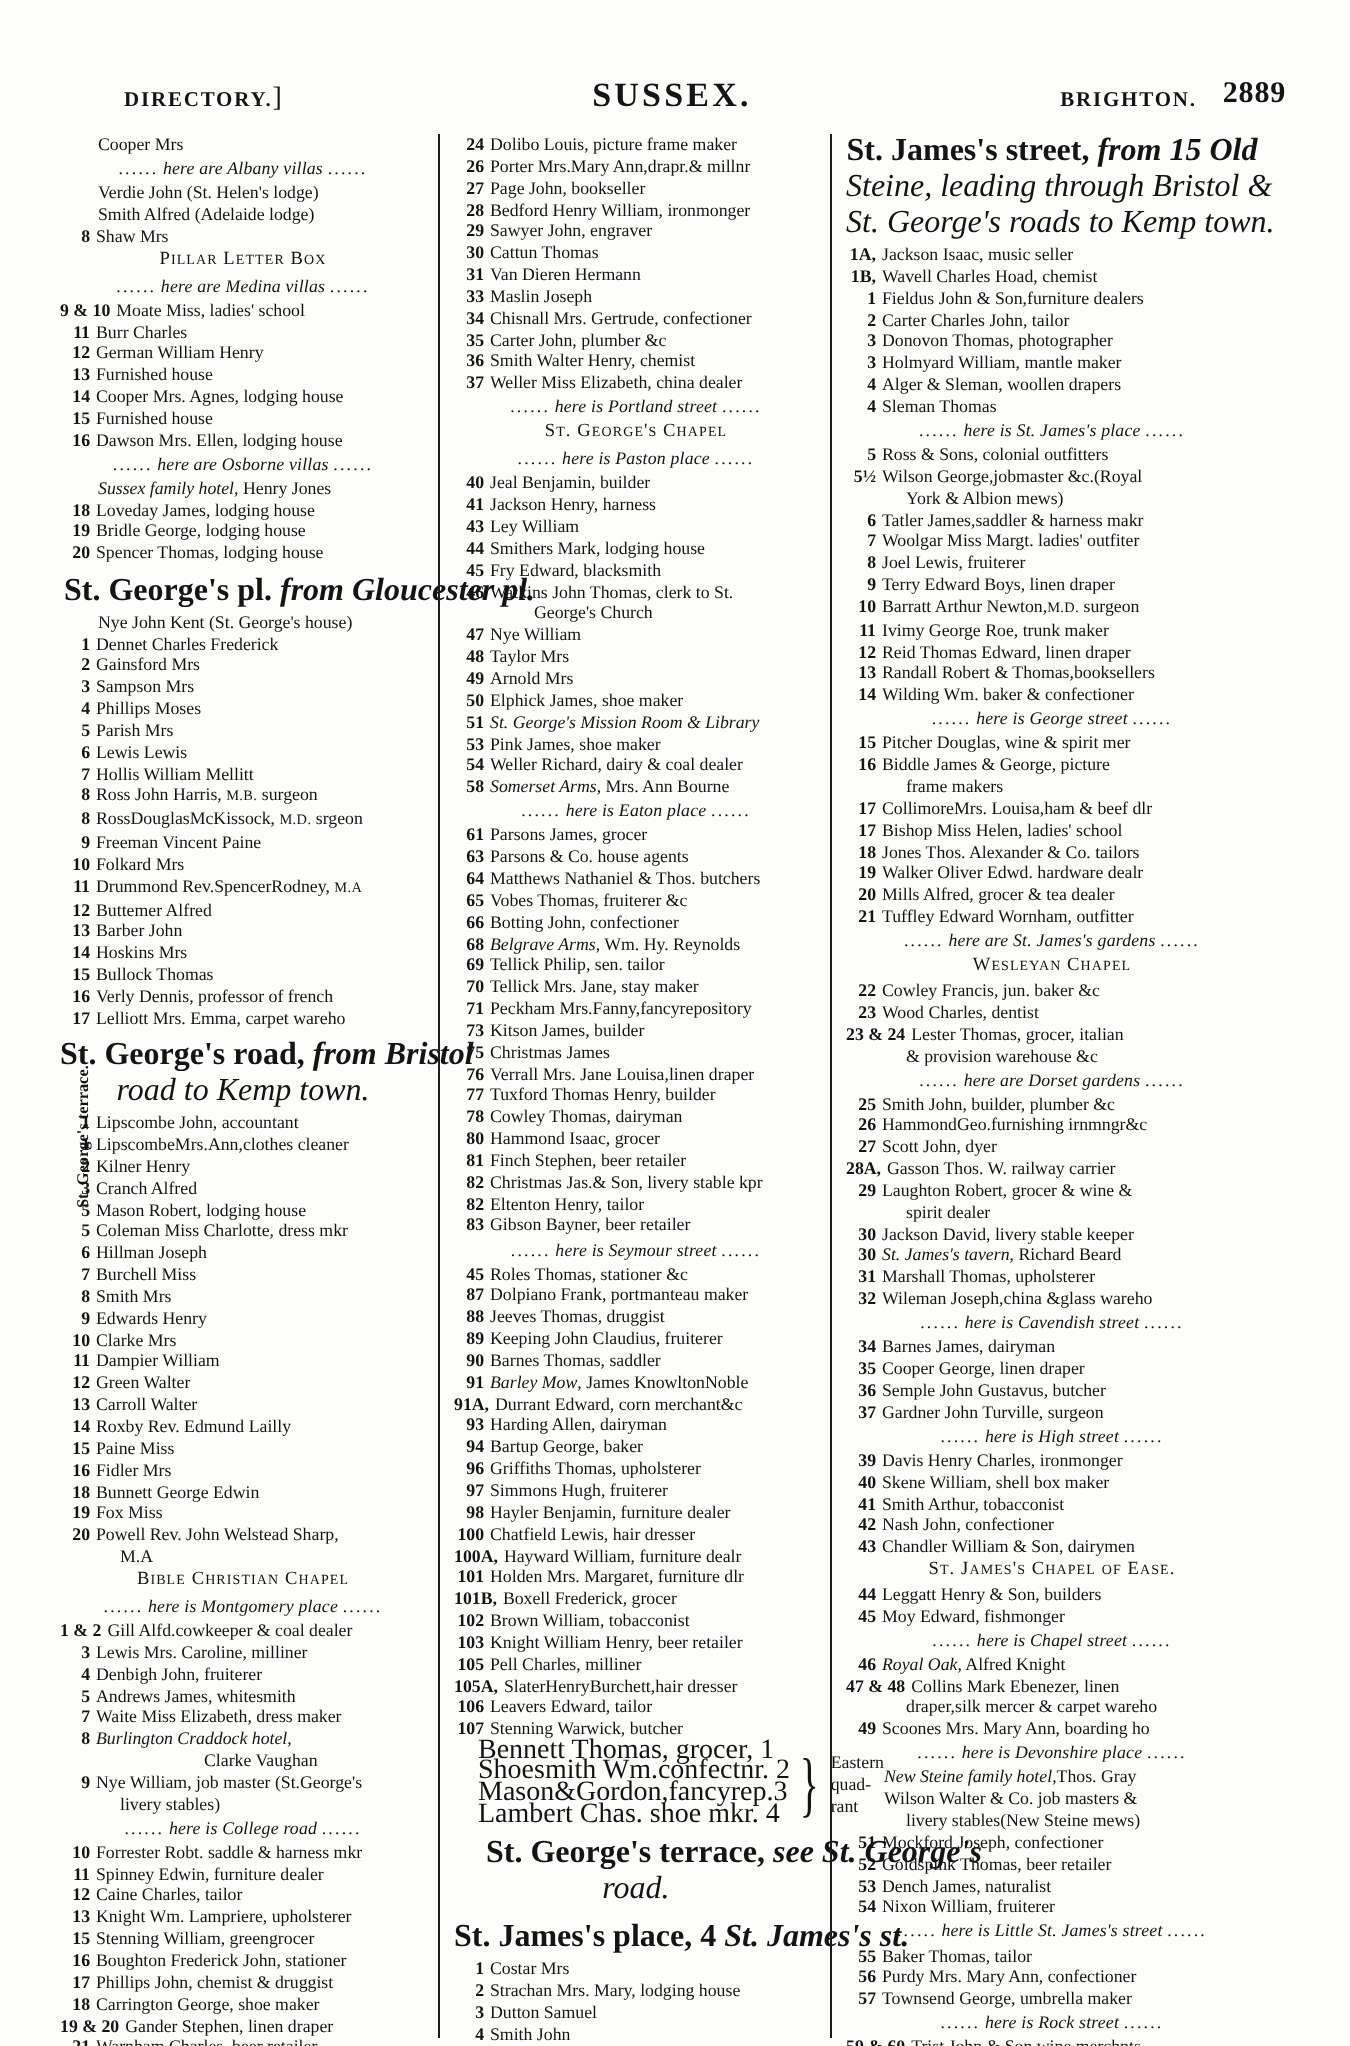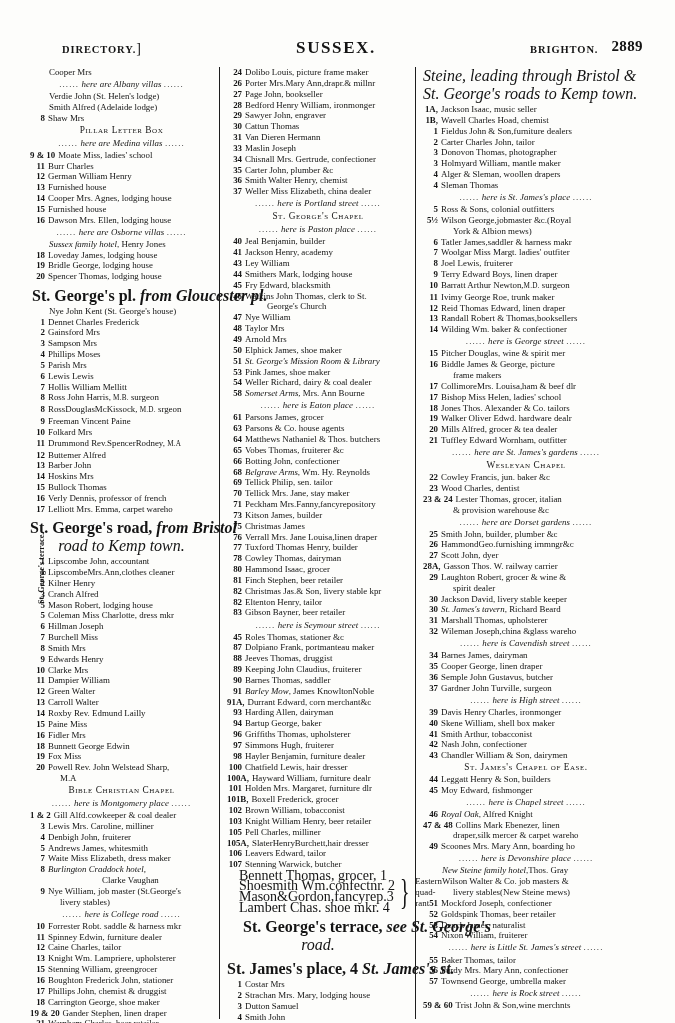--- a/index.html
+++ b/index.html
@@ -514,21 +514,21 @@
           </div>
           <div class="hereis"><span class="dots">......</span> <span>here is Portland street</span> <span class="dots">......</span></div>
           <div class="inst">St. George's Chapel</div>
           <div class="hereis"><span class="dots">......</span> <span>here is Paston place</span> <span class="dots">......</span></div>
           <div class="ln">
             <span class="num">40</span>
             <span class="txt">Jeal Benjamin, builder</span>
           </div>
           <div class="ln">
             <span class="num">41</span>
-            <span class="txt">Jackson Henry, academy</span>
+            <span class="txt">Jackson Henry, harness</span>
           </div>
           <div class="ln">
             <span class="num">43</span>
             <span class="txt">Ley William</span>
           </div>
           <div class="ln">
             <span class="num">44</span>
             <span class="txt">Smithers Mark, lodging house</span>
           </div>
           <div class="ln">
@@ -782,20 +782,21 @@
           </div>
           <div class="ln">
             <span class="num">5</span>
             <span class="txt">Wavell Charles Hoad</span>
           </div>
         </div>
     </div>
 
     <div class="col col3">
       <div class="street-wrap" style="padding-top:0;">
+        <div class="l1" style="text-align:center;"><span>St. James's street,</span> <span class="it">from 15 Old</span></div>
         <div class="l2">Steine, leading through Bristol &amp;</div>
         <div class="l3">St. George's roads to Kemp town.</div>
       </div>
       <div class="entries" id="c3-e">
           <div class="ln">
             <span class="num">1A,</span>
             <span class="txt">Jackson Isaac, music seller</span>
           </div>
           <div class="ln">
             <span class="num">1B,</span>

